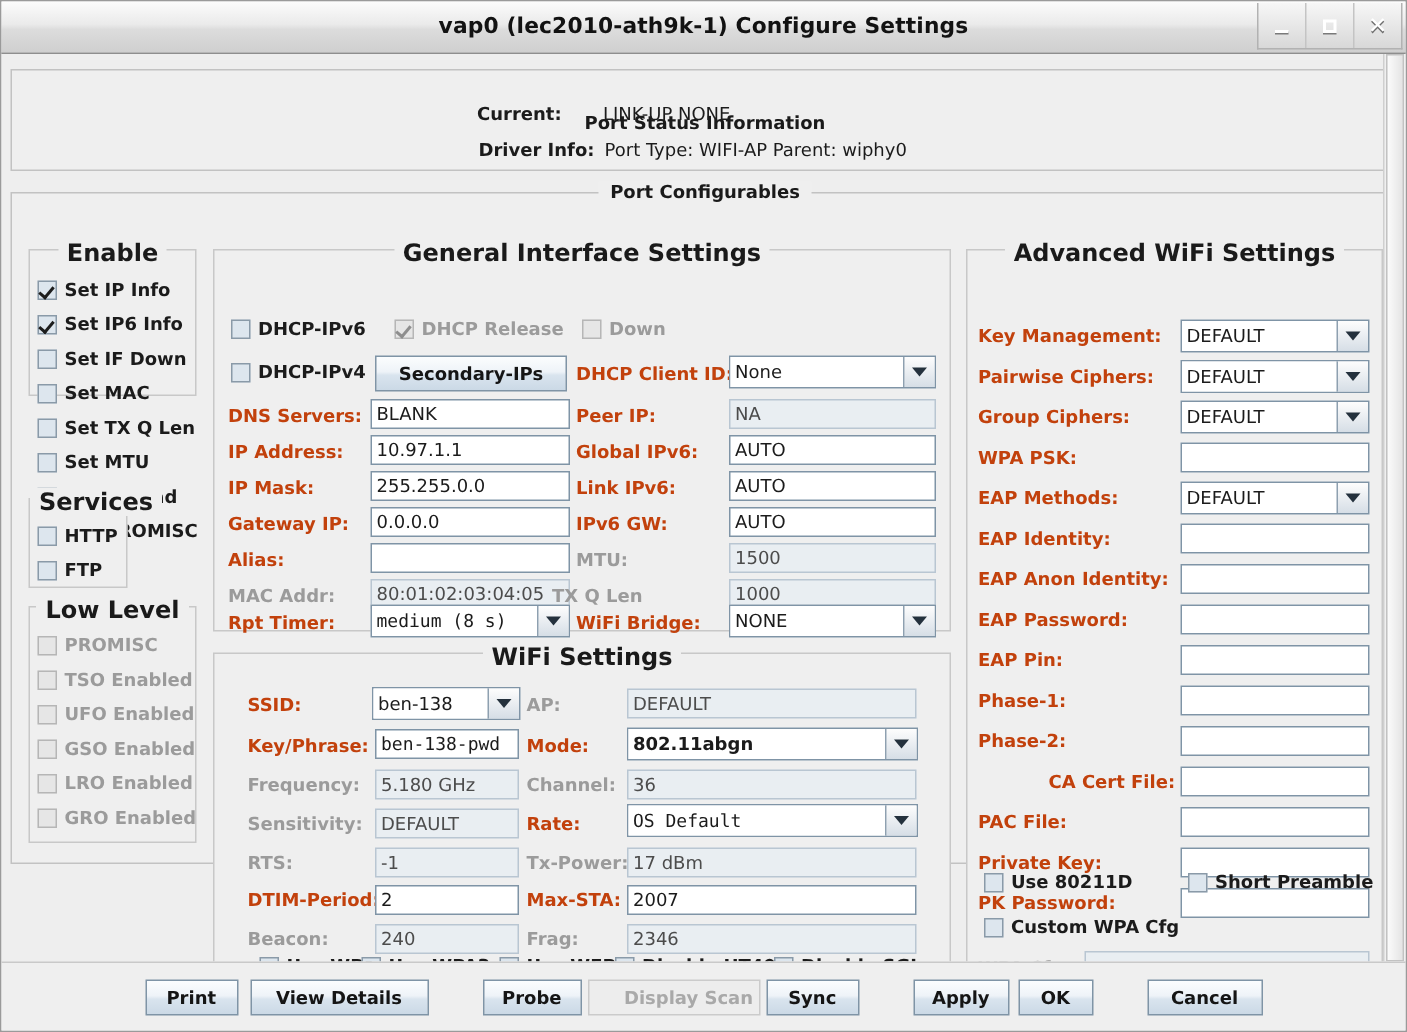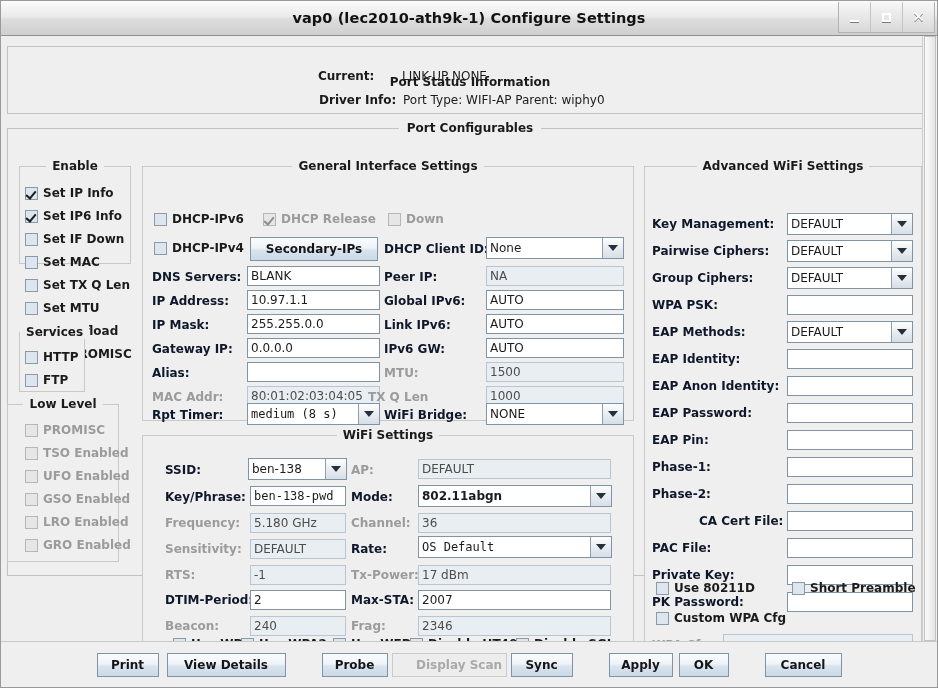--- a/index.html
+++ b/index.html
@@ -76,21 +76,21 @@
   
   .group {
     position: absolute;
     border: 1px solid #c8c8c8;
     background: #efefef;
     box-sizing: border-box;
   }
   .group > .group-title {
     position: absolute; top: -8px; left: 0; right: 0;
     text-align: center;
-    font-size: 12px; font-weight: bold; color: #1a1a1a;
+    font-size: 16px; font-weight: bold; color: #1a1a1a;
   }
   .group > .group-title span {
     background: #efefef; padding: 0 6px;
   }
 
   
   .sep-panel {
     position: absolute;
     border-top: 1px solid #c2c2c2;
     border-left: 1px solid #c2c2c2;
@@ -99,21 +99,21 @@
     box-sizing: border-box;
     background: #efefef;
   }
   .sep-title {
     position: absolute; left: 0; right: 0; text-align: center;
     font-size: 12px; color: #1a1a1a; font-weight: bold;
   }
   .sep-title span { background: #efefef; padding: 0 8px; }
 
   
-  .lbl { font-size: 12px; font-weight: bold; color: #0f172a; white-space: nowrap; }
+  .lbl { font-size: 12px; font-weight: bold; color: #c2410c; white-space: nowrap; }
   .lbl.dim { color: #9b9b9b; }
   .plain { font-size: 12px; color: #1b1b1b; white-space: nowrap; }
 
   
   .tf {
     position: absolute;
     background: #ffffff;
     border: 1px solid #7f94a6;
     box-sizing: border-box;
     font-family: "DejaVu Sans", "Liberation Sans", sans-serif;
@@ -314,21 +314,21 @@
         <div class="cbx" style="left: 24px; top: 314px;">
           <span class="box"></span>
           <span class="ctext">HTTP</span>
         </div>
         <div class="cbx" style="left: 24px; top: 337px;">
           <span class="box"></span>
           <span class="ctext">FTP</span>
         </div>
       </div>
 
-    <div class="group" style="left:6px; top:368px; width:112px; height:158px;">
+    <div class="group" style="left:18px; top:368px; width:112px; height:158px;">
       <div class="group-title"><span>Low Level</span></div>
     </div>
     <div id="lowlevel-items">
         <div class="cbx dim" style="left: 24px; top: 387px;">
           <span class="box"></span>
           <span class="ctext">PROMISC</span>
         </div>
         <div class="cbx dim" style="left: 24px; top: 410px;">
           <span class="box"></span>
           <span class="ctext">TSO Enabled</span>

